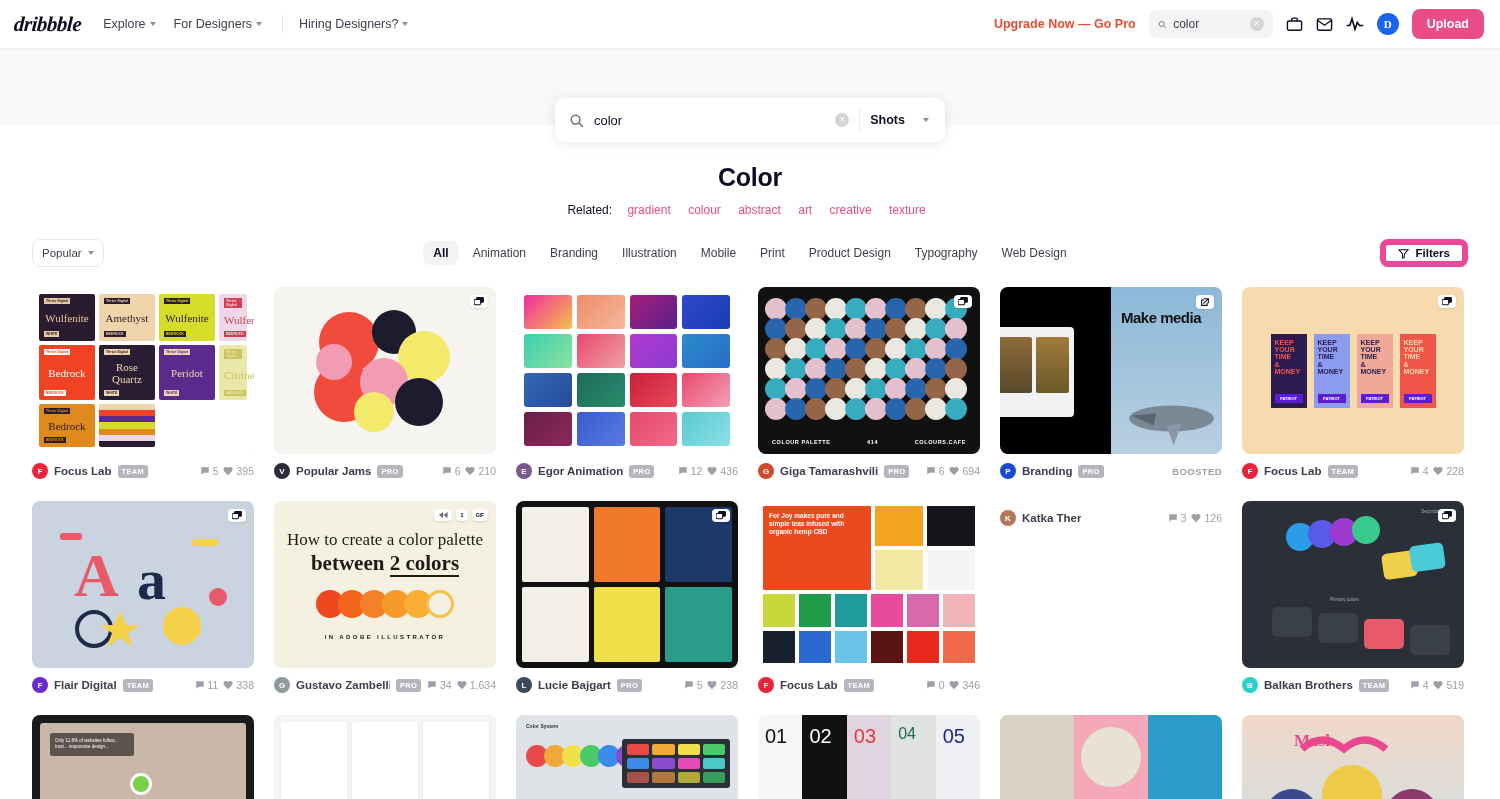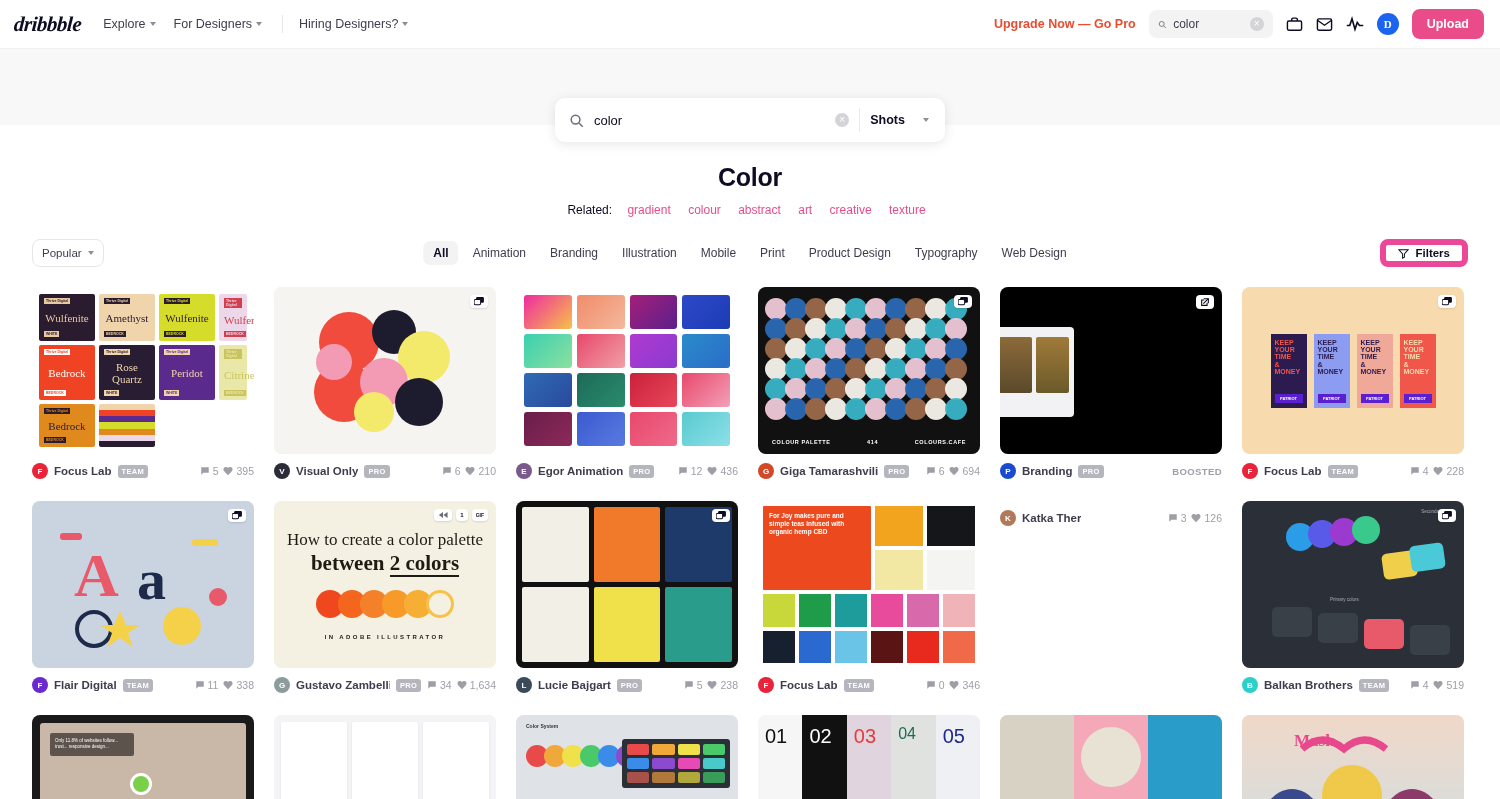--- a/index.html
+++ b/index.html
@@ -334,21 +334,21 @@
           <div class="ov-chip">
             <svg width="10" height="9" viewBox="0 0 24 22" fill="#0d0c22">
               <rect x="5" y="0" width="19" height="14" rx="3"></rect>
               <rect x="0" y="6" width="16" height="13" rx="3" fill="#fff" stroke="#0d0c22" stroke-width="2.5"></rect>
             </svg>
           </div>
         </div>
       </div>
       <div class="meta">
         <div class="av" style="background: rgb(43, 43, 58);">V</div>
-        <div class="author">Visual Only</div>
+        <div class="author">Popular Jams</div>
         <div class="badge">PRO</div>
         <div class="stats">
           <span class="g">
             <svg width="10" height="10" viewBox="0 0 24 24" fill="#9e9ea7">
               <path d="M3 3h18v13H8l-5 5z"></path>
             </svg>
             <span>6</span>
           </span>
           <span class="g">
             <svg width="10" height="10" viewBox="0 0 24 22" fill="#9e9ea7">
@@ -502,20 +502,28 @@
         <div style="width: 100%; height: 100%; position: relative; overflow: hidden;">
           <div style="position:absolute;inset:0;display:flex">
             <div style="flex:1;background:#000;position:relative">
               <div style="position:absolute;left:-6px;top:40px;width:80px;height:90px;background:#f2f2f4;border-radius:4px;box-shadow:0 2px 8px rgba(0,0,0,.4)">
                 <div style="display:flex;gap:4px;padding:10px 5px">
                   <div style="flex:1;height:56px;border-radius:2px;background:linear-gradient(#8c6a3a,#5a4a2a)"></div>
                   <div style="flex:1;height:56px;border-radius:2px;background:linear-gradient(#a07a3a,#6a5a2a)"></div>
                 </div>
               </div>
             </div>
+            <div style="flex:1;background:linear-gradient(#8cb8d8,#b8d0e0);position:relative">
+              <div style="position:absolute;top:22px;left:10px;color:#111;font-size:15px;font-weight:bold;letter-spacing:-.5px">Make media</div>
+              <svg viewBox="0 0 110 90" style="position:absolute;bottom:0;width:100%">
+                <ellipse cx="60" cy="55" rx="42" ry="13" fill="#7a8896"></ellipse>
+                <polygon points="20,52 45,50 42,62" fill="#5a6672"></polygon>
+                <polygon points="55,62 70,60 62,82" fill="#8a98a6"></polygon>
+              </svg>
+            </div>
           </div>
         </div>
         <div class="ov">
           <div class="ov-chip">
             <svg width="10" height="10" viewBox="0 0 24 24" fill="none" stroke="#0d0c22" stroke-width="2.6">
               <path d="M9 4h11v11"></path>
               <path d="M20 4L8 16"></path>
               <path d="M17 14v6H4V7h6"></path>
             </svg>
           </div>

